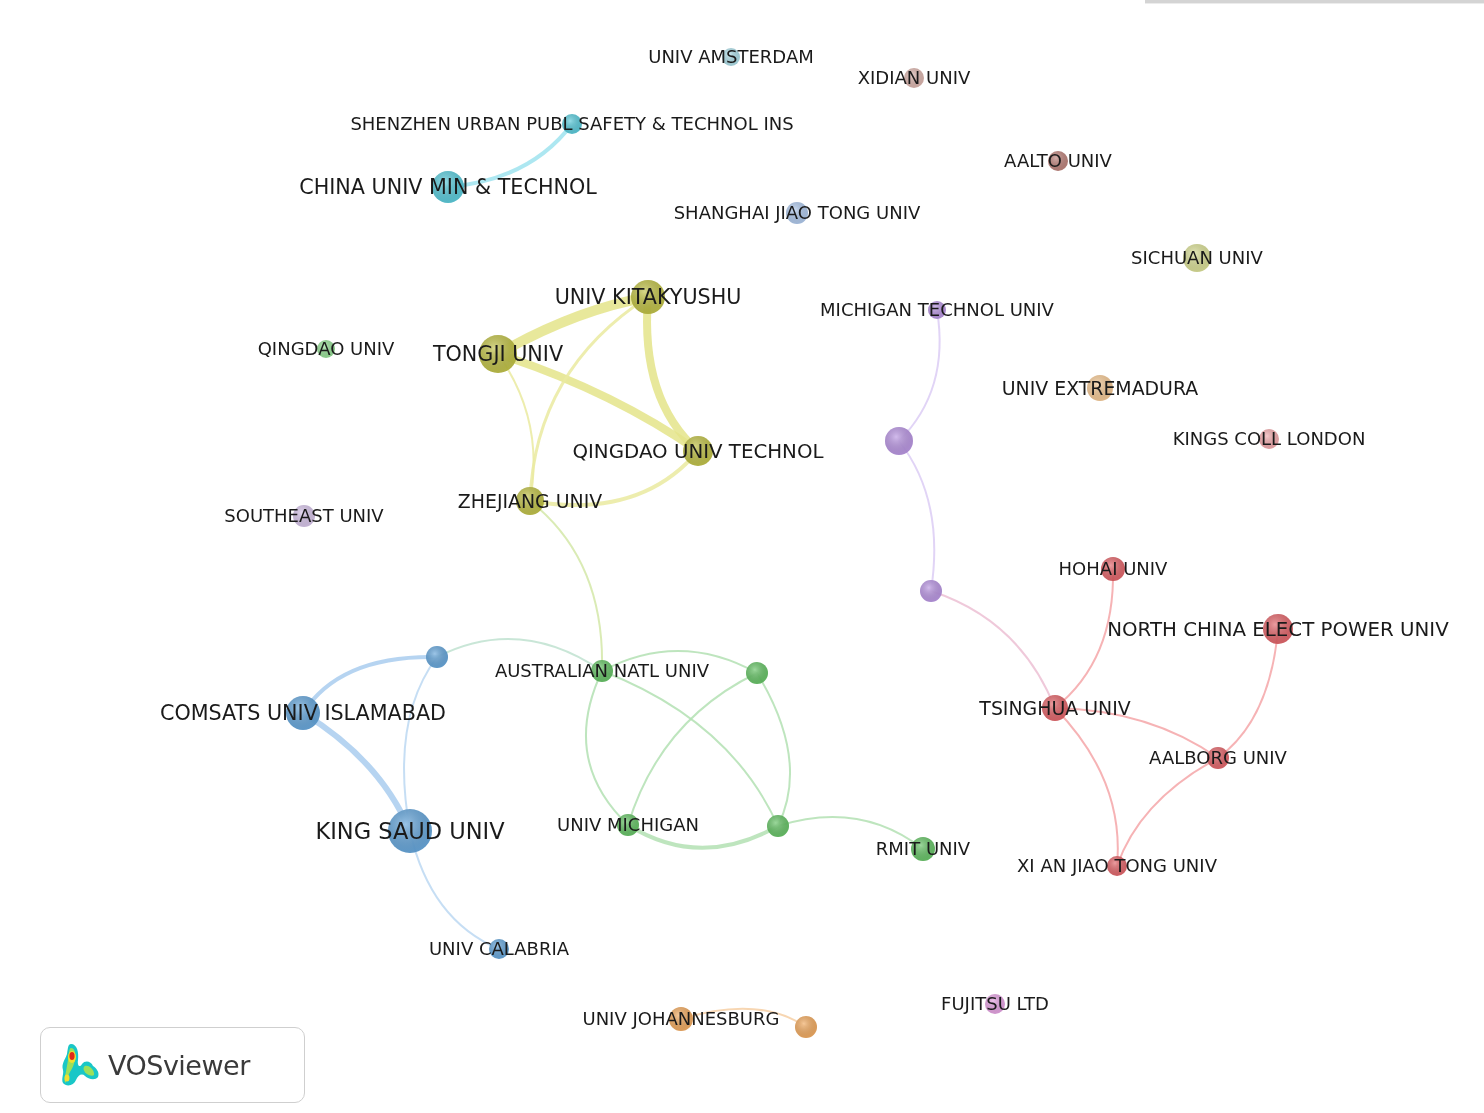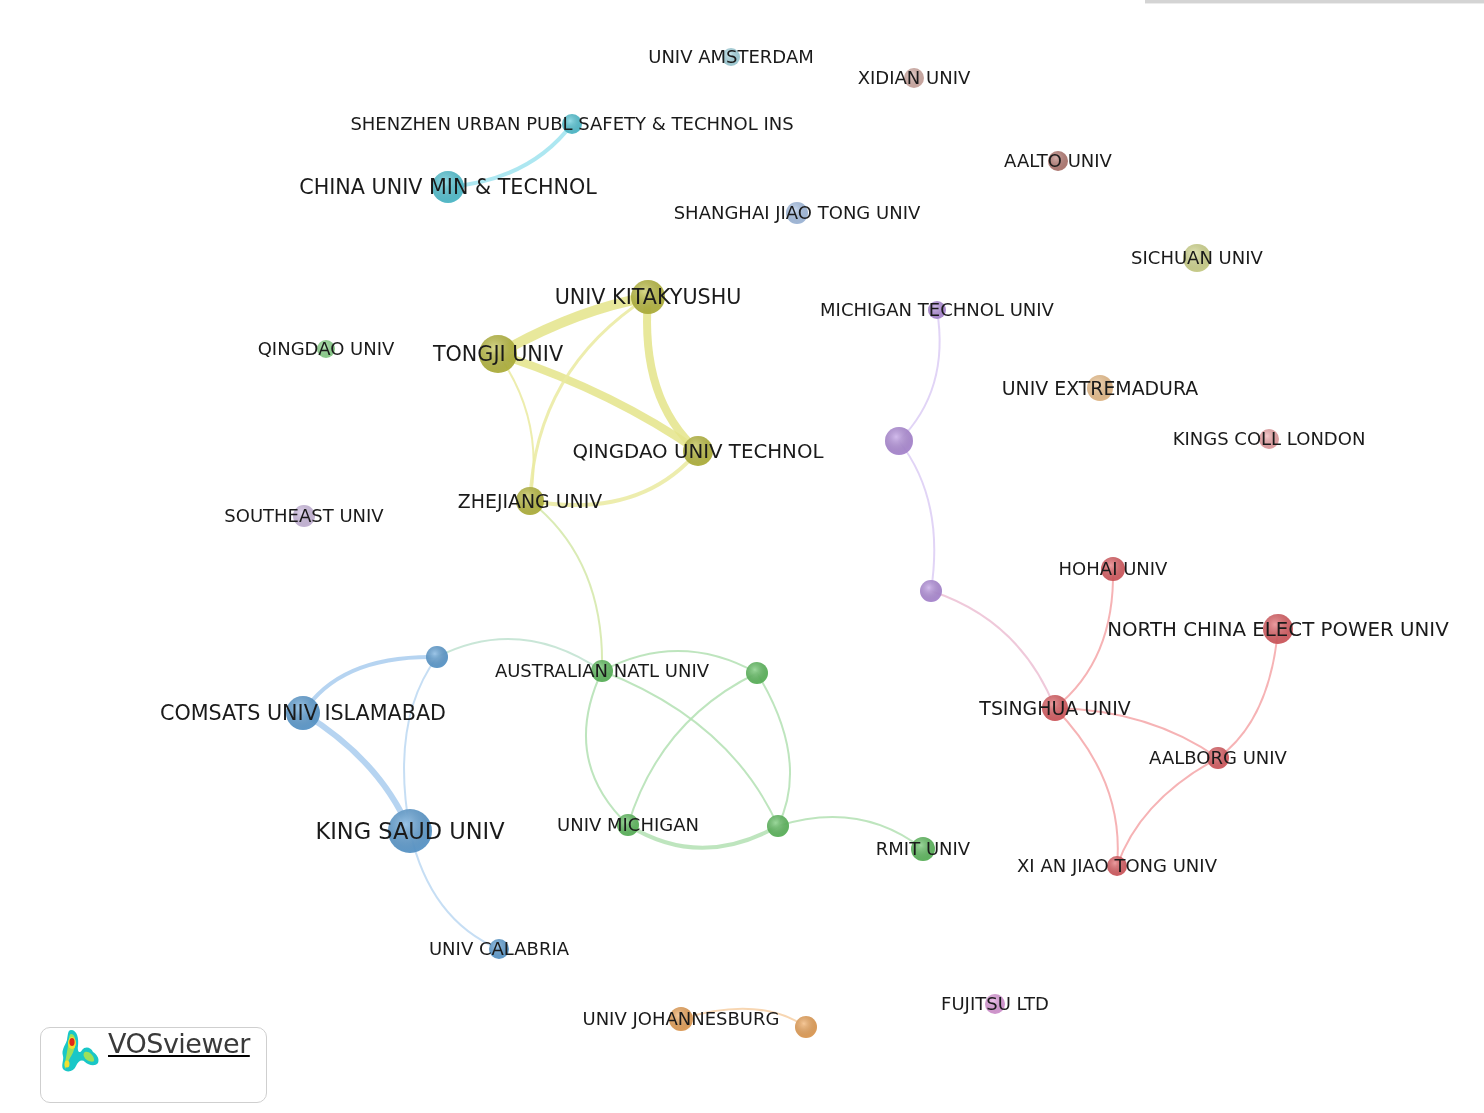--- a/index.html
+++ b/index.html
@@ -1,21 +1,21 @@
 <!DOCTYPE html>
 <html><head>
 <meta charset="utf-8">
 <style>
   html, body { margin:0; padding:0; background:#ffffff; }
   body { width:1484px; height:1113px; position:relative; overflow:hidden; font-family:"DejaVu Sans", "Liberation Sans", sans-serif; }
   #topbar { position:absolute; left:1145px; top:0; width:339px; height:3px; background:#d4d4d4; border-bottom:1px solid #ececec; }
   #network { position:absolute; left:0; top:0; width:1484px; height:1113px; }
   .node-label { fill:#1a1a1a; font-family:"DejaVu Sans", "Liberation Sans", sans-serif; text-anchor:middle; dominant-baseline:middle; }
   .edge { fill:none; stroke-linecap:round; }
-  #logo-box { position:absolute; left:40px; top:1027px; width:227px; height:76px; border:1px solid #cfcfcf; border-radius:10px; background:#fff; box-sizing:border-box; display:flex; align-items:flex-start;text-decoration:underline; }
+  #logo-box { position:absolute; left:40px; top:1027px; width:265px; height:76px; border:1px solid #cfcfcf; border-radius:10px; background:#fff; box-sizing:border-box; display:flex; align-items:center; }
   #logo-icon { width:44px; height:46px; margin-left:17px; }
   #logo-text { margin-left:6px; font-size:27px; color:#3a3a3a; font-family:"DejaVu Sans", "Liberation Sans", sans-serif; letter-spacing:-0.5px; }
 </style>
 </head>
 <body>
 
 <div id="topbar"></div>
 
 <svg id="network" viewBox="0 0 1484 1113" xmlns="http://www.w3.org/2000/svg">
   <defs>

